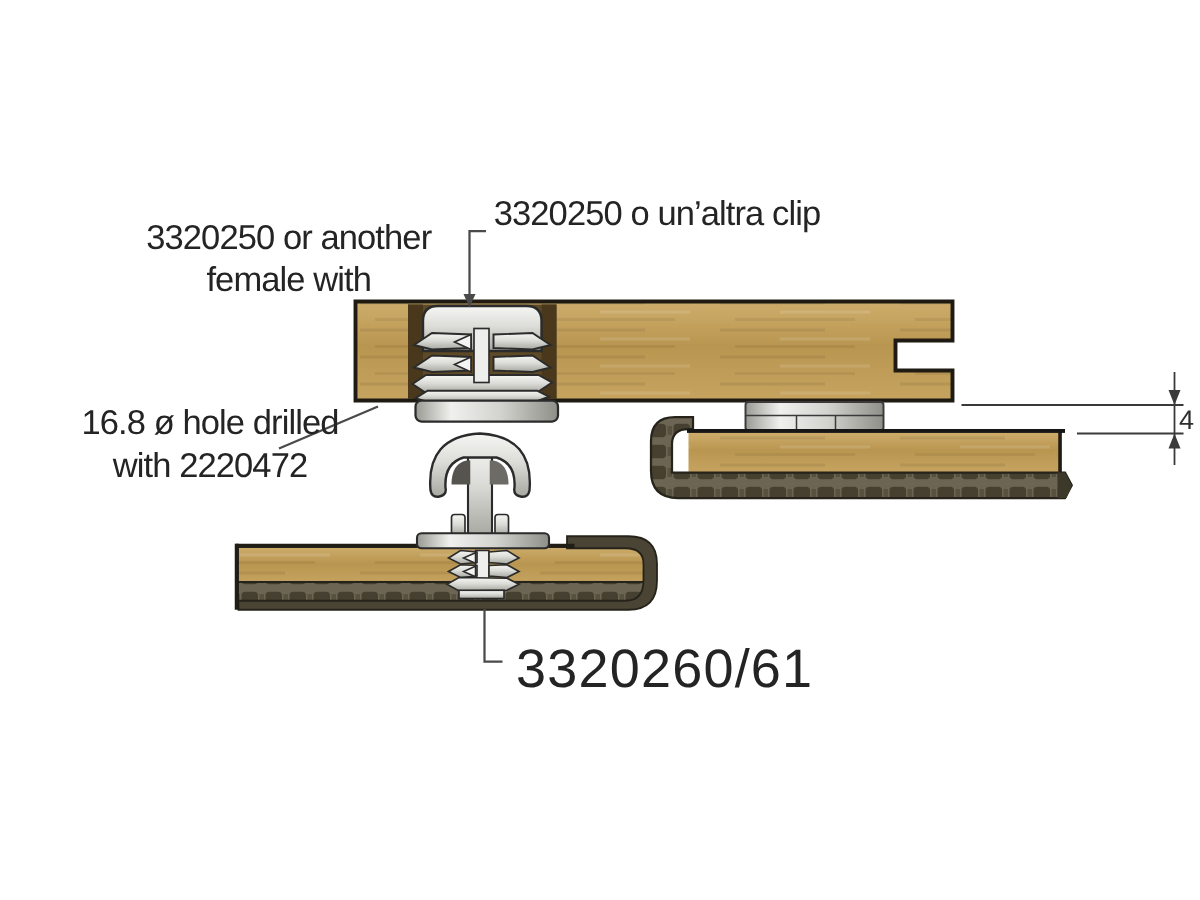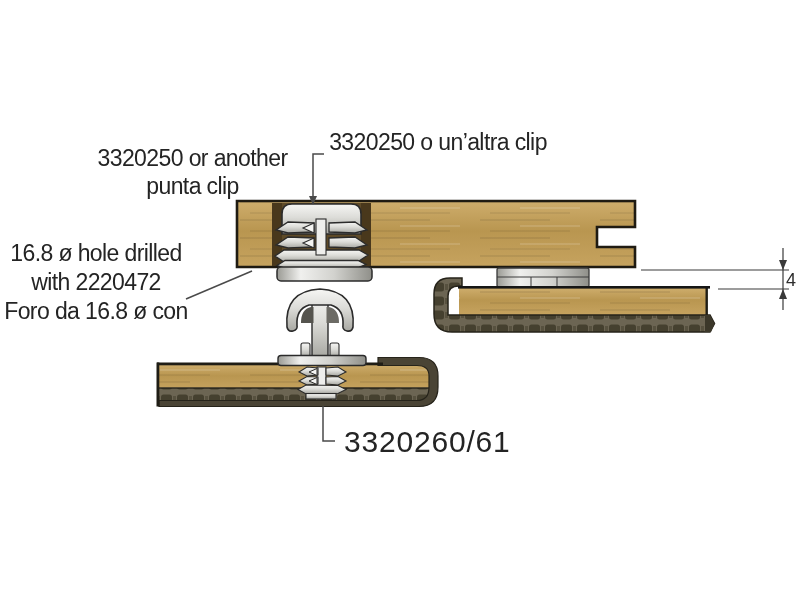--- a/index.html
+++ b/index.html
@@ -8,21 +8,21 @@
     font-family:"Liberation Sans", sans-serif;color:#222222;
   }
   .stage svg{position:absolute;left:0;top:0;}
   .lbl{
     position:absolute;text-align:center;font-size:23px;line-height:27.5px;
     letter-spacing:-0.6px;color:#242424;white-space:nowrap;
   }
   .lbl span{display:block;}
   .lbl-left{text-align:center;line-height:29px;}
   .lbl-part{
-    position:absolute;font-size:30px;letter-spacing:0.8px;color:#242424;white-space:nowrap;
+    position:absolute;font-size:36px;letter-spacing:0.8px;color:#242424;white-space:nowrap;
   }
   .dim-num{
     position:absolute;font-size:18px;color:#2e2e2e;letter-spacing:0;
   }
   .logo{position:absolute;left:734px;top:553px;width:64px;}
   .logo-row{display:flex;justify-content:flex-end;gap:3px;}
   .logo-box{
     width:16px;height:16px;border:1.7px solid #c3c3c3;border-radius:3.5px;
     display:flex;align-items:center;justify-content:center;
     font-size:12px;font-weight:bold;color:#bfbfbf;background:#ffffff;
@@ -145,31 +145,30 @@
       <line x1="641" y1="270" x2="789" y2="270"></line>
       <line x1="718" y1="289" x2="789" y2="289"></line>
       <line x1="783" y1="248" x2="783" y2="310"></line>
       <polygon points="783,270 779,260 787,260" fill="#3a3a3a" stroke="none"></polygon>
       <polygon points="783,289 779,299 787,299" fill="#3a3a3a" stroke="none"></polygon>
     </g>
   </svg>
 
   <div class="lbl" style="left:85px;top:145px;width:215px;">
     <span>3320250 or another</span>
-    <span>punta clip</span>
+    <span>female with</span>
   </div>
 
   <div class="lbl" style="left:322px;top:129px;width:232px;">
     <span>3320250 o un’altra clip</span>
   </div>
 
-  <div class="lbl lbl-left" style="left:0px;top:239px;width:192px;">
+  <div class="lbl lbl-left" style="left:0px;top:267px;width:192px;padding-left:44px;">
     <span>16.8 ø hole drilled</span>
     <span>with 2220472</span>
-    <span>Foro da 16.8 ø con</span>
   </div>
 
   <div class="lbl-part" style="left:344px;top:425px;">3320260/61</div>
 
   <div class="dim-num" style="left:786px;top:270px;">4</div>
 
   <div class="logo">
     <div class="logo-row">
       <div class="logo-box">M</div>
       <div class="logo-box mid">T</div>

